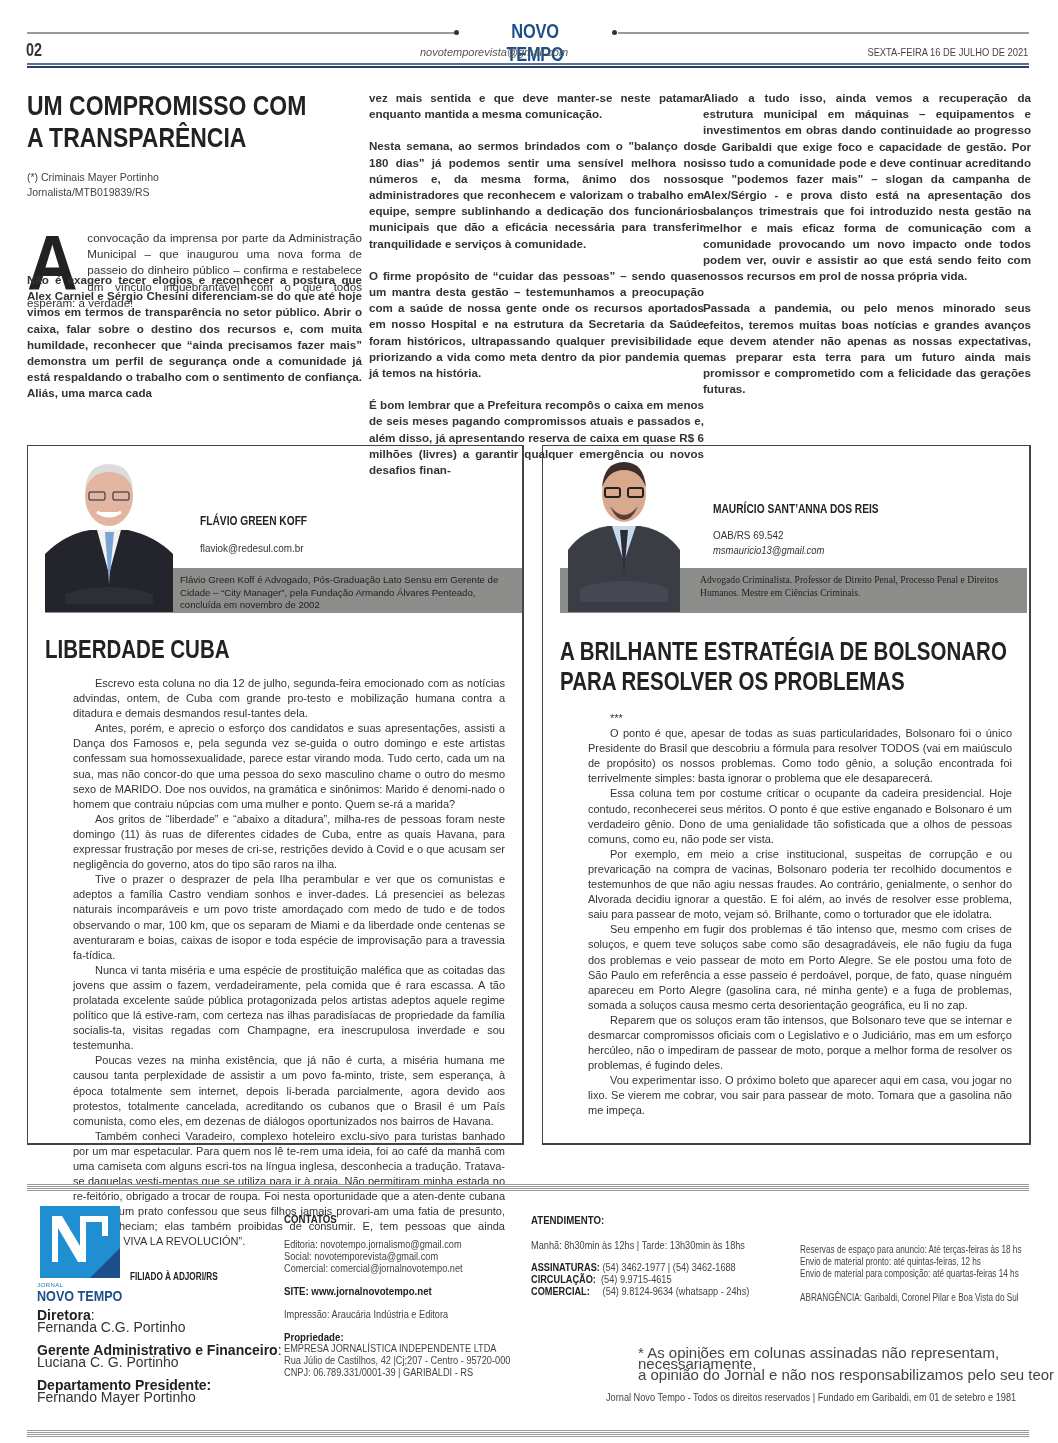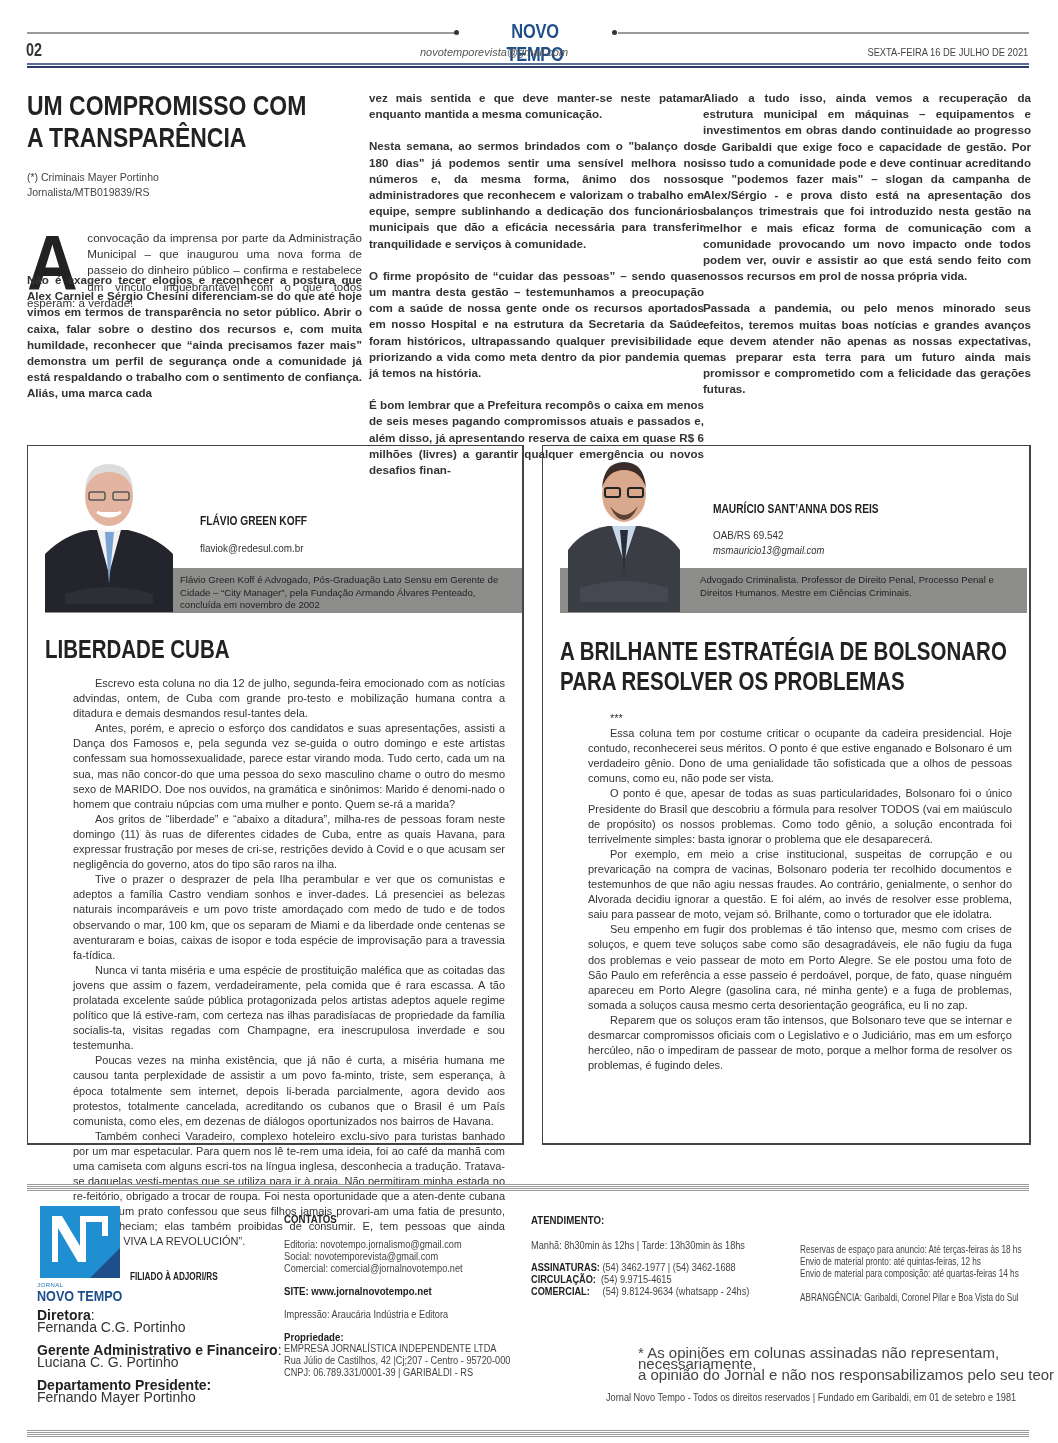--- a/index.html
+++ b/index.html
@@ -38,21 +38,21 @@
     transform: scaleX(0.9); transform-origin: left; }
 
   
   .colbox { position: absolute; top: 445px; height: 700px; border: 1px solid #555; border-right-width: 2px; border-bottom-width: 2px; border-color: #444; }
   .colbox.left { left: 27px; width: 497px; }
   .colbox.right { left: 542px; width: 489px; }
   .photo { position: absolute; left: 17px; top: 8px; width: 128px; height: 158px; overflow: hidden; }
   .photo svg { width: 100%; height: 100%; display: block; }
   .bio-bar { position: absolute; left: 17px; top: 122px; height: 45px; background: #8d8e8c; }
   .colbox.left .bio-bar { width: 477px; }
-  .colbox.right .bio-bar { width: 467px; }
+  .colbox.right .bio-bar { width: 467px; font-family: Liberation Serif, serif; }
   .bio-bar .bio-text { position: absolute; left: 140px; top: 6px; right: 10px; font-size: 9.6px; line-height: 12.5px; color: #222; }
   .colbox.left .bio-bar .bio-text { left: 135px; }
   .col-author { position: absolute; font-weight: bold; font-size: 12px; color: #222; transform: scaleX(0.85); transform-origin: left; white-space: nowrap; }
   .col-meta { position: absolute; font-size: 11px; color: #333; transform: scaleX(0.9); transform-origin: left; white-space: nowrap; }
   .col-meta.ital { font-style: italic; font-size: 10.5px; }
   .col-title { position: absolute; left: 17px; font-weight: bold; font-size: 25px; line-height: 30px; color: #222;
     transform: scaleX(0.82); transform-origin: left; white-space: nowrap; }
   .col-body { position: absolute; left: 17px; right: 17px; font-size: 11px; line-height: 15.1px; color: #333; text-align: justify; margin-left: 28px; }
   .col-body p { text-indent: 22px; }
 
@@ -168,25 +168,26 @@
   </div>
   <div class="col-author" style="left:170px; top:56px;">MAURÍCIO SANT’ANNA DOS REIS</div>
   <div class="col-meta" style="left:170px; top:83px;">OAB/RS 69.542</div>
   <div class="col-meta ital" style="left:170px; top:98px;">msmauricio13@gmail.com</div>
   <h2 class="col-title" style="top:190px;">
     <span>A BRILHANTE ESTRATÉGIA DE BOLSONARO</span><br>
     <span>PARA RESOLVER OS PROBLEMAS</span>
   </h2>
   <div class="col-body" style="top:265px;">
     <p>***</p>
+    <p>O ponto é que, apesar de todas as suas particularidades, Bolsonaro foi o único Presidente do Brasil que descobriu a fórmula para resolver TODOS (vai em maiúsculo de propósito) os nossos problemas. Como todo gênio, a solução encontrada foi terrivelmente simples: basta ignorar o problema que ele desaparecerá.</p>
     <p>Essa coluna tem por costume criticar o ocupante da cadeira presidencial. Hoje contudo, reconhecerei seus méritos. O ponto é que estive enganado e Bolsonaro é um verdadeiro gênio. Dono de uma genialidade tão sofisticada que a olhos de pessoas comuns, como eu, não pode ser vista.</p>
-    <p>O ponto é que, apesar de todas as suas particularidades, Bolsonaro foi o único Presidente do Brasil que descobriu a fórmula para resolver TODOS (vai em maiúsculo de propósito) os nossos problemas. Como todo gênio, a solução encontrada foi terrivelmente simples: basta ignorar o problema que ele desaparecerá.</p>
     <p>Por exemplo, em meio a crise institucional, suspeitas de corrupção e ou prevaricação na compra de vacinas, Bolsonaro poderia ter recolhido documentos e testemunhos de que não agiu nessas fraudes. Ao contrário, genialmente, o senhor do Alvorada decidiu ignorar a questão. E foi além, ao invés de resolver esse problema, saiu para passear de moto, vejam só. Brilhante, como o torturador que ele idolatra.</p>
     <p>Seu empenho em fugir dos problemas é tão intenso que, mesmo com crises de soluços, e quem teve soluços sabe como são desagradáveis, ele não fugiu da fuga dos problemas e veio passear de moto em Porto Alegre. Se ele postou uma foto de São Paulo em referência a esse passeio é perdoável, porque, de fato, quase ninguém apareceu em Porto Alegre (gasolina cara, né minha gente) e a fuga de problemas, somada a soluços causa mesmo certa desorientação geográfica, eu li no zap.</p>
     <p>Reparem que os soluços eram tão intensos, que Bolsonaro teve que se internar e desmarcar compromissos oficiais com o Legislativo e o Judiciário, mas em um esforço hercúleo, não o impediram de passear de moto, porque a melhor forma de resolver os problemas, é fugindo deles.</p>
+    <p>Vou experimentar isso. O próximo boleto que aparecer aqui em casa, vou jogar no lixo. Se vierem me cobrar, vou sair para passear de moto. Tomara que a gasolina não me impeça.</p>
   </div>
 </section>
 
 <div class="foot-rule top"></div>
 
 <div class="logo">
   <svg viewBox="0 0 80 72">
     <rect width="80" height="72" fill="#1f8fd2"></rect>
     <path d="M12 10 L22 10 L40 40 L40 10 L46 10 L46 56 L38 56 L18 22 L18 56 L12 56 Z" fill="#ffffff"></path>
     <path d="M44 10 L68 10 L68 30 L62 30 L62 16 L44 16 Z" fill="#ffffff"></path>

